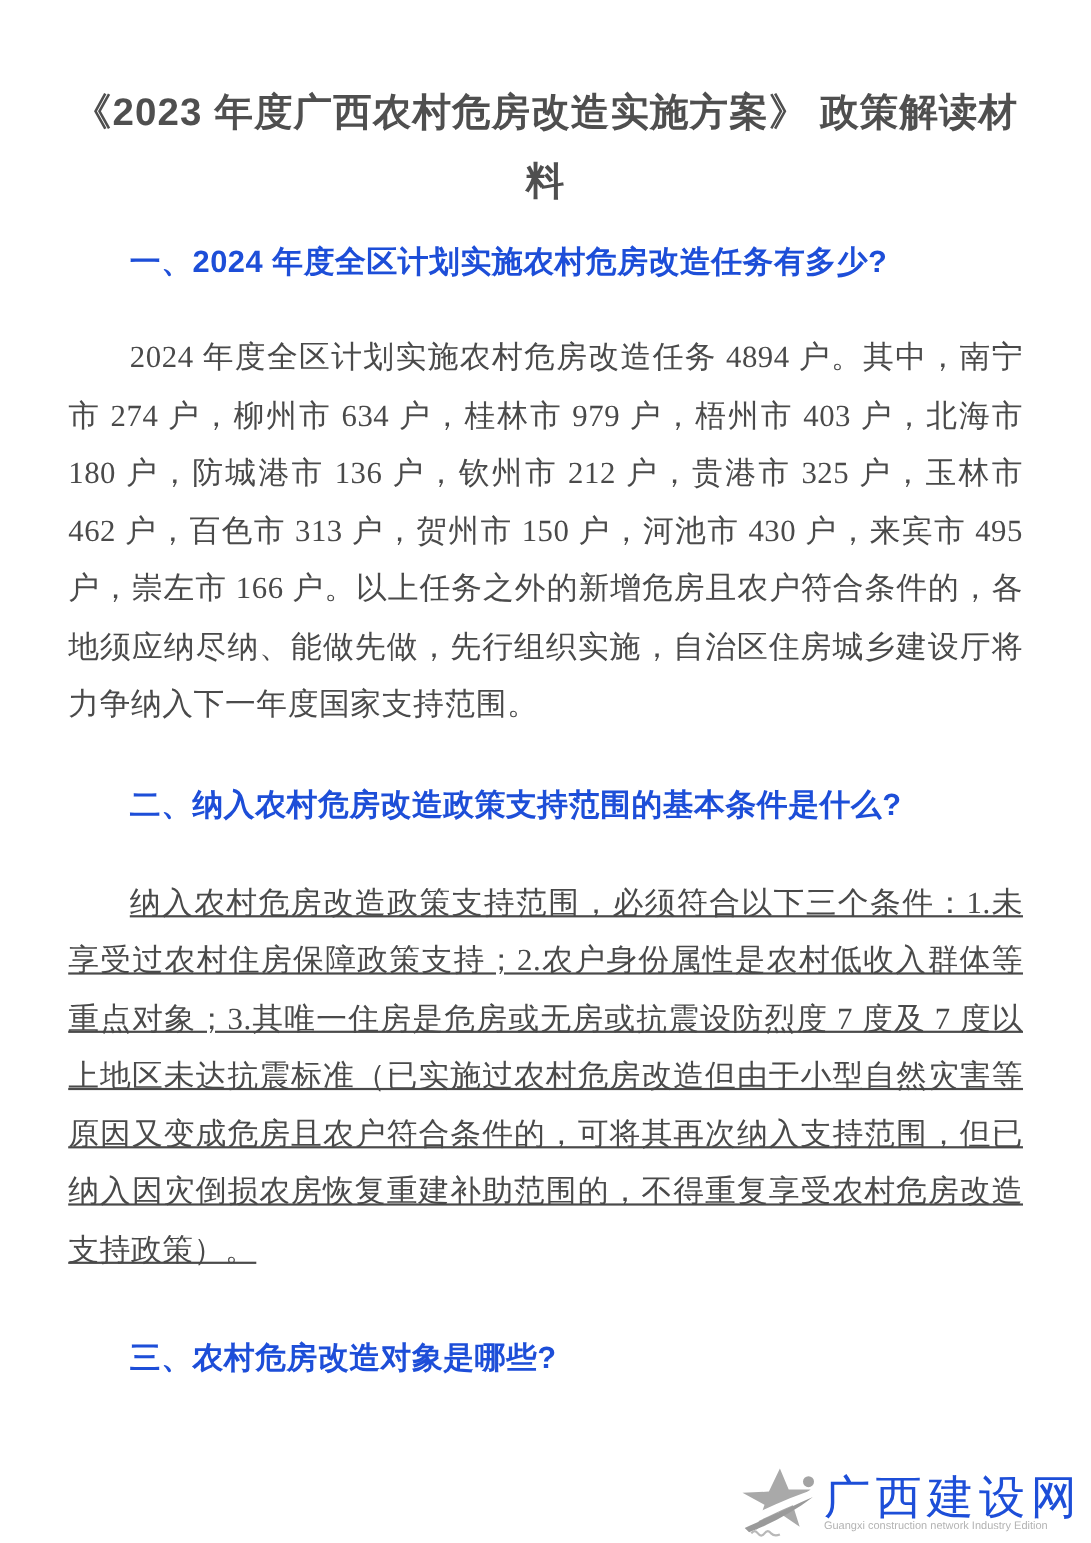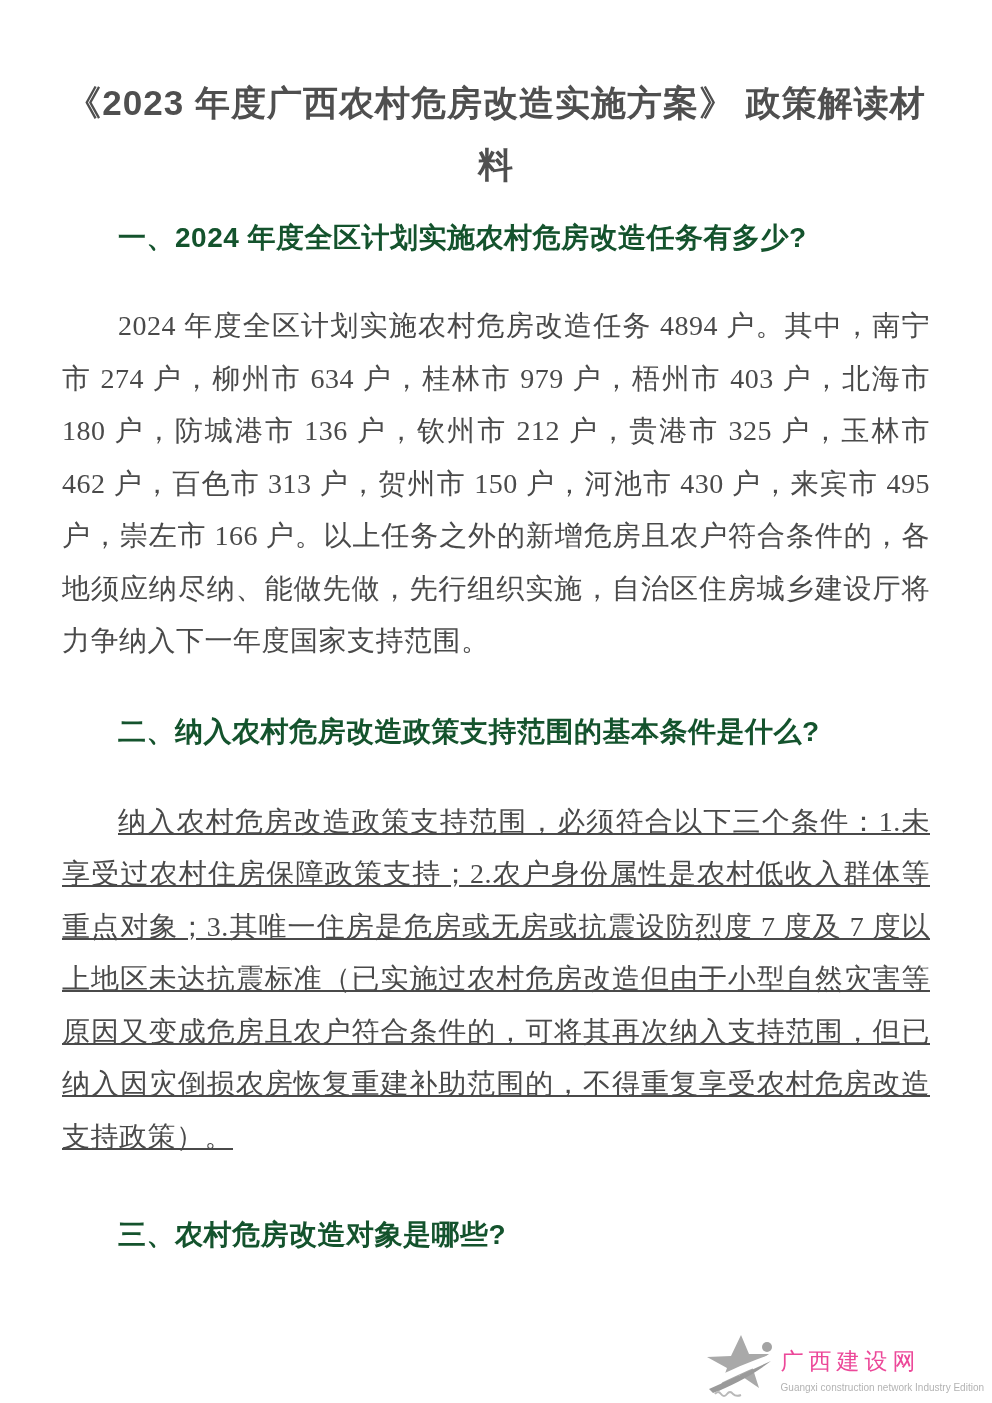--- a/index.html
+++ b/index.html
@@ -25,21 +25,21 @@
     color: #4f4f4f;
     text-align: center;
     margin: 0;
     letter-spacing: 1px;
   }
   .sec-heading {
     font-family: "Liberation Sans", "DejaVu Sans", sans-serif;
     font-weight: 700;
     font-size: 28px;
     line-height: 40px;
-    color: #14532d;
+    color: #1d4ed8;
     margin: 0;
     padding-left: 56px;
     letter-spacing: 0.5px;
   }
   .heading-1 { margin-top: 22px; }
   .heading-2 { margin-top: 44px; }
   .heading-3 { margin-top: 52px; }
   .para {
     font-size: 28px;
     line-height: 52.5px;
@@ -65,23 +65,23 @@
     height: 66px;
     flex: 0 0 auto;
   }
   .logo-text-col {
     display: flex;
     flex-direction: column;
     padding-top: 12px;
   }
   .logo-name-zh {
     font-family: Liberation Serif, serif;
-    font-size: 23px;
+    font-size: 42px;
     line-height: 34px;
-    color: #ec4899;
+    color: #1d4ed8;
     letter-spacing: 5px;
     white-space: nowrap;
   }
   .logo-caption-en {
     font-family: "Liberation Sans", "DejaVu Sans", sans-serif;
     font-size: 10px;
     line-height: 11px;
     color: #b3b3b3;
     margin-top: 3px;
     white-space: nowrap;

